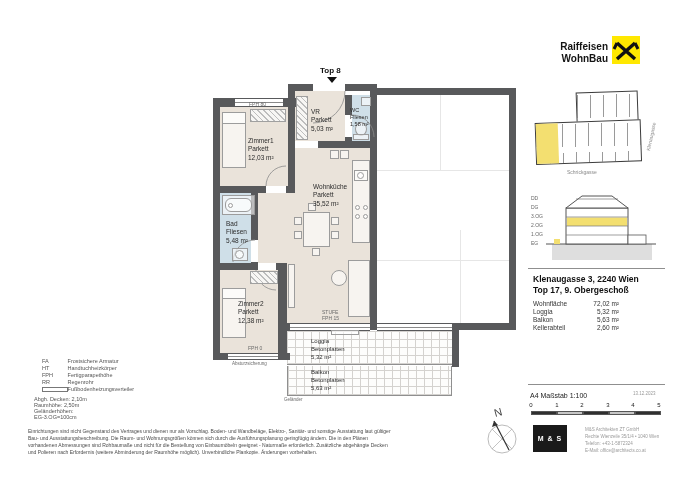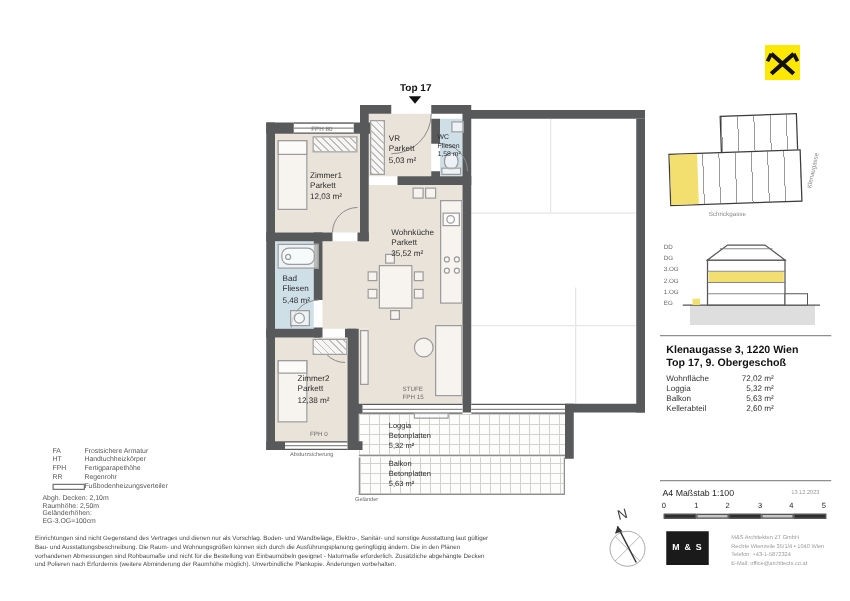--- a/index.html
+++ b/index.html
@@ -51,21 +51,21 @@
   .lsym{position:absolute;width:26px;height:4.5px;border:1px solid #777;background:#fff;box-sizing:border-box;}
   .note{position:absolute;font-size:5.5px;color:#555;white-space:nowrap;}
   .disc{position:absolute;font-size:5px;color:#4a4a4a;white-space:nowrap;}
   .compass-n{position:absolute;font-size:11px;color:#444;transform:rotate(-15deg);}
 </style>
 </head>
 <body>
 
 <div class="sheet">
 
-  <div class="unit-label" style="left:320px;top:66px;">Top 17</div>
+  <div class="unit-label" style="left:320px;top:66px;">Top 8</div>
   <div class="tri-down" style="left:327px;top:77px;"></div>
 
   <div class="fill-parquet" style="left:220px;top:107px;width:68px;height:79px;"></div>
   <div class="fill-parquet" style="left:295px;top:91px;width:50px;height:50px;"></div>
   <div class="fill-tiles" style="left:352px;top:95px;width:18px;height:46px;"></div>
   <div class="fill-parquet" style="left:295px;top:148px;width:75px;height:175px;"></div>
   <div class="fill-parquet" style="left:258px;top:193px;width:112px;height:70px;"></div>
   <div class="fill-parquet" style="left:287px;top:263px;width:83px;height:60px;"></div>
   <div class="fill-tiles" style="left:220px;top:193px;width:31px;height:70px;"></div>
   <div class="fill-parquet" style="left:220px;top:270px;width:58px;height:83px;"></div>
@@ -195,20 +195,24 @@
 
   <div class="ann" style="left:249px;top:101px;">FPH 80</div>
   <div class="ann" style="left:248px;top:345px;">FPH 0</div>
   <div class="ann" style="left:322px;top:310px;line-height:1.1;">
     <div>STUFE</div>
     <div>FPH 15</div>
   </div>
   <div class="ann" style="left:232px;top:361px;font-size:4.5px;">Absturzsicherung</div>
   <div class="ann" style="left:284px;top:397px;font-size:4.5px;">Geländer</div>
 
+  <div class="logo-text" style="left:528px;top:41px;width:80px;">
+    <div>Raiffeisen</div>
+    <div>WohnBau</div>
+  </div>
   <div class="logo-box" style="left:612px;top:36px;width:28px;height:28px;">
     <svg width="28" height="28" viewBox="0 0 28 28">
       <path d="M5,7 L23,23 M23,7 L5,23" stroke="#111" stroke-width="3.4" fill="none"></path>
       <path d="M5,7 L2,13 M23,7 L26,13" stroke="#111" stroke-width="3" fill="none"></path>
     </svg>
   </div>
 
   <div class="abs" style="left:533px;top:88px;width:120px;height:88px;transform:rotate(-2deg);">
     <div class="siteplan-block" style="left:44px;top:4px;width:62px;height:38px;"></div>
     <div class="siteplan-block" style="left:2px;top:33px;width:106px;height:42px;"></div>
@@ -231,21 +235,21 @@
     <line x1="30" y1="13" x2="72" y2="13" stroke="#777" stroke-width="0.7"></line>
     <rect x="21" y="31.5" width="60" height="8.5" fill="#f3df70"></rect>
     <line x1="20" y1="31" x2="82" y2="31" stroke="#777" stroke-width="0.7"></line>
     <line x1="20" y1="40" x2="82" y2="40" stroke="#777" stroke-width="0.7"></line>
     <line x1="20" y1="49" x2="82" y2="49" stroke="#777" stroke-width="0.7"></line>
     <rect x="82" y="49" width="18" height="9" fill="#ffffff" stroke="#555" stroke-width="0.8"></rect>
     <rect x="8" y="53" width="6" height="5" fill="#f3df70"></rect>
   </svg>
 
   <div class="hr" style="left:528px;top:268px;width:137px;"></div>
-  <div class="addr" style="left:533px;top:274px;">Klenaugasse 3, 1220 Wien</div>
+  <div class="addr" style="left:533px;top:274px;">Klenaugasse 3, 2240 Wien</div>
   <div class="addr" style="left:533px;top:285px;">Top 17, 9. Obergeschoß</div>
   <div class="arearow" style="left:533px;top:300px;">
     <span>Wohnfläche</span>
     <span>72,02 m²</span>
   </div>
   <div class="arearow" style="left:533px;top:308px;">
     <span>Loggia</span>
     <span>5,32 m²</span>
   </div>
   <div class="arearow" style="left:533px;top:316px;">

